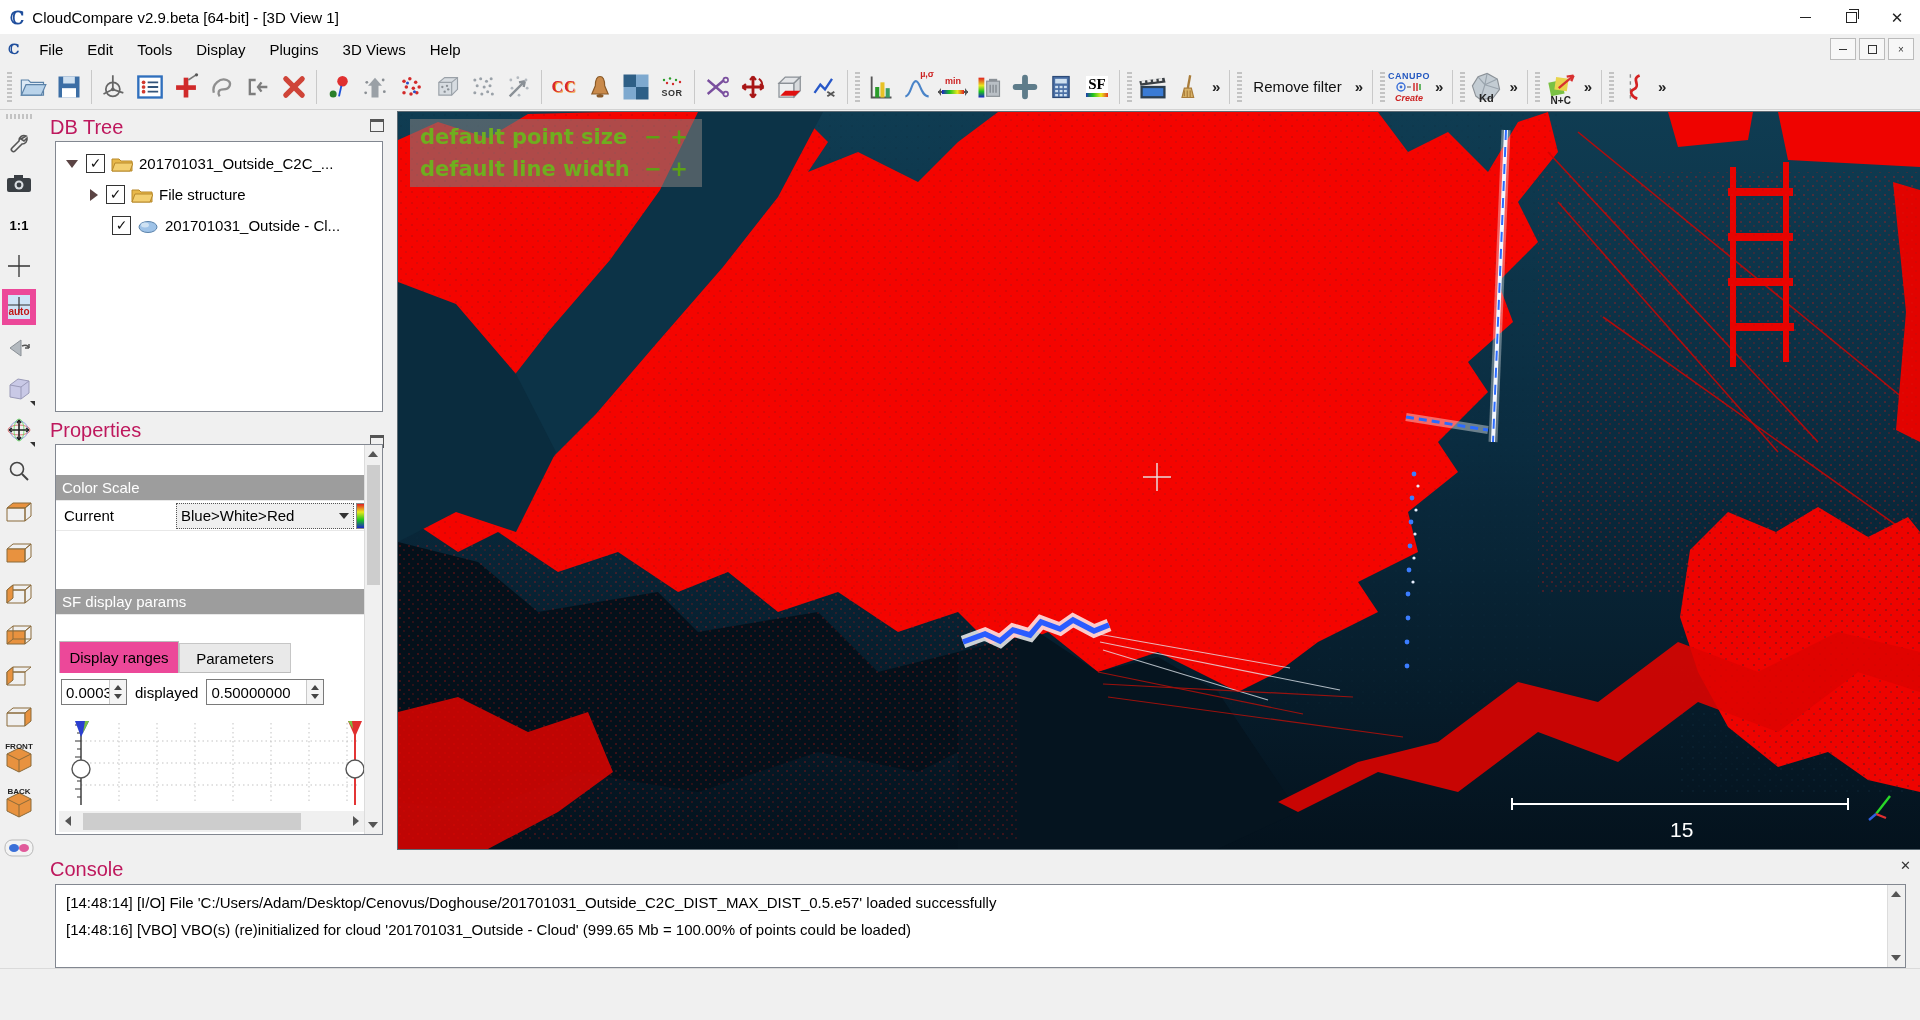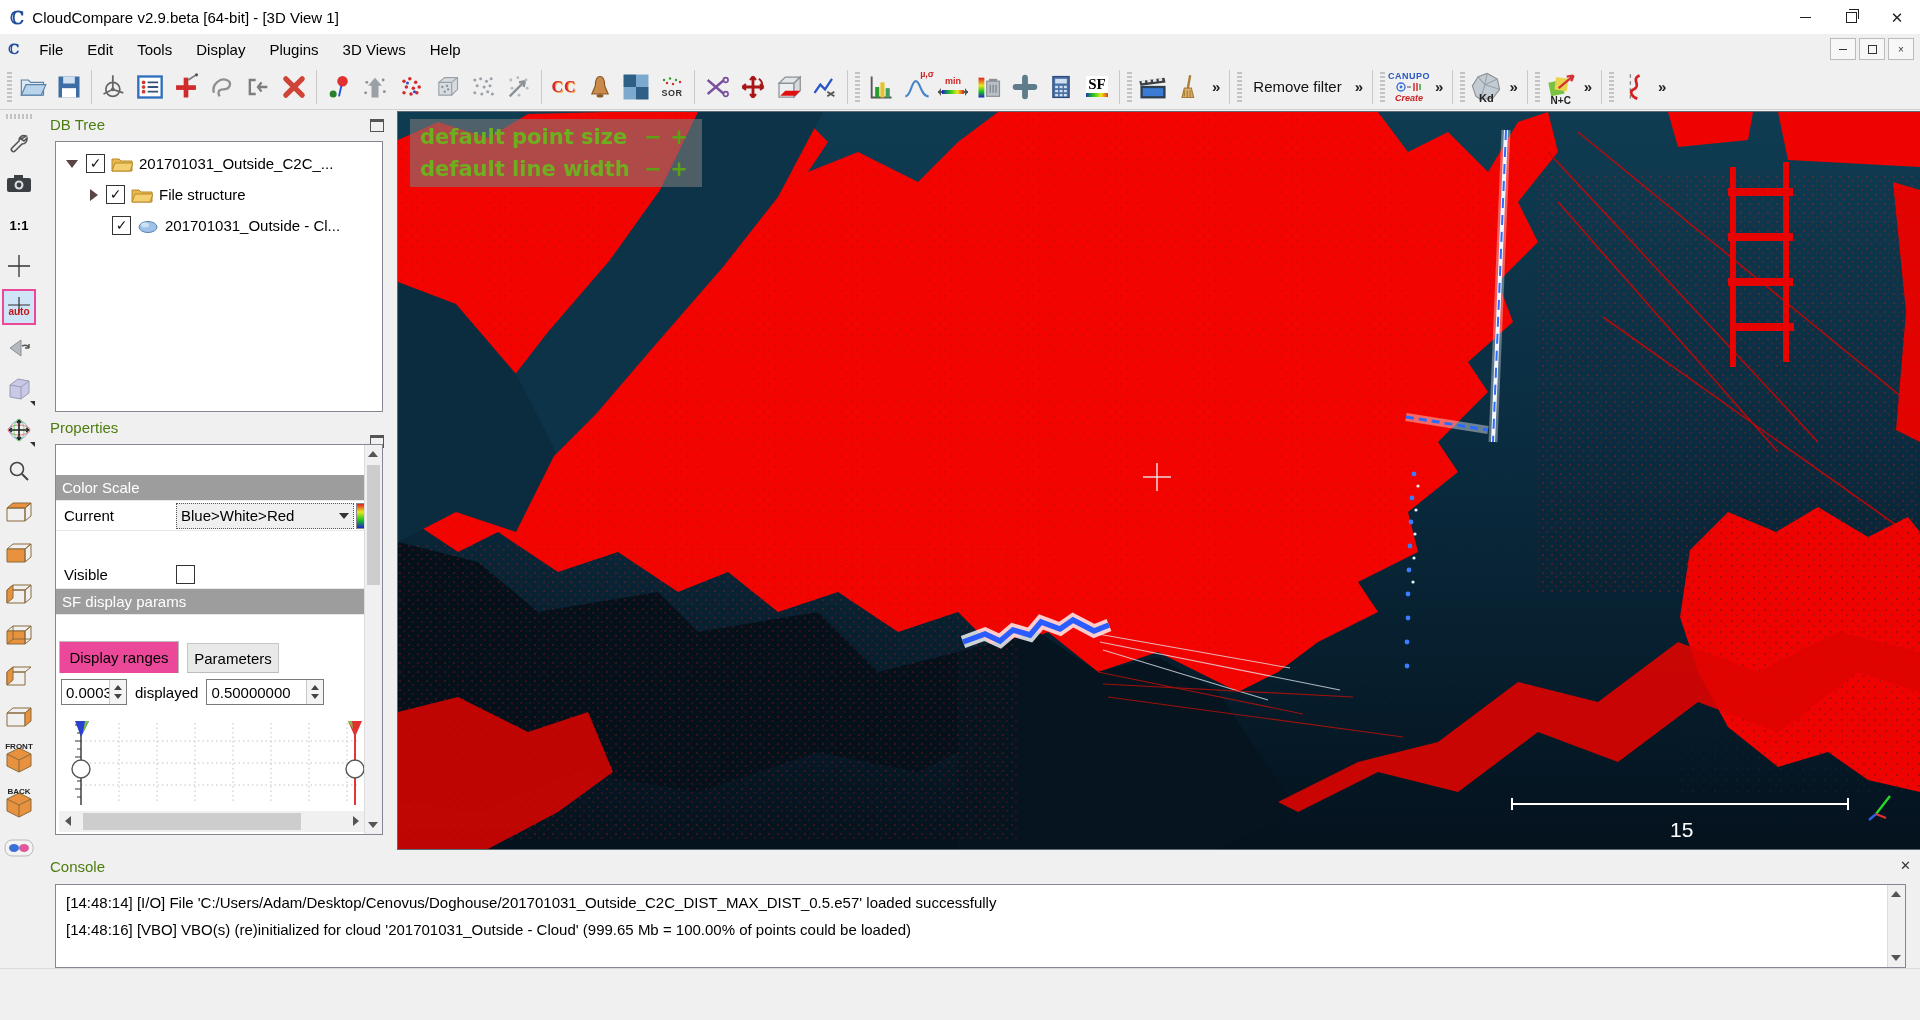--- a/index.html
+++ b/index.html
@@ -31,27 +31,27 @@
   .cc-txt{font-family:"Liberation Serif",serif;font-weight:bold;font-size:16px;color:#d9262c;text-shadow:1px 1px 0 #f0a13a;letter-spacing:1px}
   .sf-txt{font-family:"Liberation Serif",serif;font-weight:bold;font-size:15px;background:#fff;padding:0 2px;border-bottom:4px solid;border-image:linear-gradient(to right,#1c24c8,#1ec41e,#e8e81e,#e02020) 1}
   .sor-txt{font-size:9px;font-weight:bold;color:#333;letter-spacing:.5px}
   .minitxt{font-size:9px;font-weight:bold}
   .canupo-box{display:flex;flex-direction:column;align-items:center;line-height:10px}
   .removefilter{font-size:15px;color:#111;padding:0 8px}
   
   #sidebar{left:0;top:110px;width:38px;height:910px;background:#f0f0f0}
   .sgrip{width:26px;height:5px;margin:4px auto 6px auto;background:repeating-linear-gradient(to right,#c3c3c3 0 2px,transparent 2px 4px)}
   .sbtn{width:34px;height:36px;margin:5px auto 5px 2px;display:flex;align-items:center;justify-content:center;position:relative;flex-direction:column}
-  .sbtn.active{background:#cfe4f7;border:2px solid #ec4899;box-sizing:border-box}
+  .sbtn.active{background:#cfe4f7;border:6px solid #ec4899;box-sizing:border-box}
   .s11{font-weight:bold;font-size:13px}
   .autotxt{color:#c21818;font-weight:bold;font-size:10px;margin-top:-7px}
   .fbcube{font-size:8px;font-weight:bold;color:#222;position:absolute;top:2px;left:0;right:0;text-align:center}
   .ddtri{position:absolute;right:1px;bottom:1px;width:0;height:0;border-left:5px solid transparent;border-top:5px solid #333}
   
-  .dockhdr{font-size:15px;color:#4d7c0f}
+  .dockhdr{font-size:20px;color:#be185d}
   .floatbtn{width:12px;height:11px;border:1px solid #555;position:relative;background:#f0f0f0}
   .floatbtn:before{content:"";position:absolute;left:0;top:0;right:0;height:2px;background:#555}
   .panelbox{background:#fff;border:1px solid #828790;box-sizing:border-box}
   
   .treerow{display:flex;align-items:center;height:31px}
   .expander{width:0;height:0;margin-right:8px}
   .exp-open{border-left:6px solid transparent;border-right:6px solid transparent;border-top:8px solid #5a4343}
   .exp-closed{border-top:6px solid transparent;border-bottom:6px solid transparent;border-left:8px solid #5a4343}
   .cbx{width:17px;height:17px;border:1px solid #333;background:#fff;margin-right:6px;display:flex;align-items:center;justify-content:center;font-size:14px;color:#111;line-height:15px}
   .treelabel{font-size:15px;white-space:nowrap}
@@ -632,28 +632,24 @@
 
   <div class="prow sectionrow" style="top:30px;height:26px">Color Scale</div>
   <div class="prow" style="top:56px;height:30px">
     <span class="pcell1">Current</span>
     <span class="dropdown">
       <span>Blue&gt;White&gt;Red</span>
       <span class="dd-arrow"></span>
     </span>
     <span style="width:9px;height:24px;background:linear-gradient(to bottom,#e02020,#e8e81e,#1ec41e,#1c24c8);border:1px solid #888;margin-left:2px"></span>
   </div>
-  <div class="prow" style="top:116px;height:28px">
-    <span class="pcell1">Visible</span>
-    <span class="cbx" style="margin:0"></span>
-  </div>
   <div class="prow sectionrow" style="top:144px;height:26px">SF display params</div>
 
   <div class="tab activetab abs" style="left:3px;top:196px;width:120px">Display ranges</div>
-  <div class="tab inactivetab abs" style="left:131px;top:198px;width:92px;height:30px">Parameters</div>
+  <div class="tab inactivetab abs" style="left:123px;top:198px;width:112px;height:30px">Parameters</div>
 
   <div class="abs" style="left:5px;top:234px;width:306px;display:flex;align-items:center">
     <span class="spinbox" style="width:66px">
       <input value="0.00035" style="">
       <span class="spinarrows">
           <span class="sa-up"></span>
           <span class="sa-dn"></span>
         </span>
     </span>
     <span style="padding:0 8px">displayed</span>

